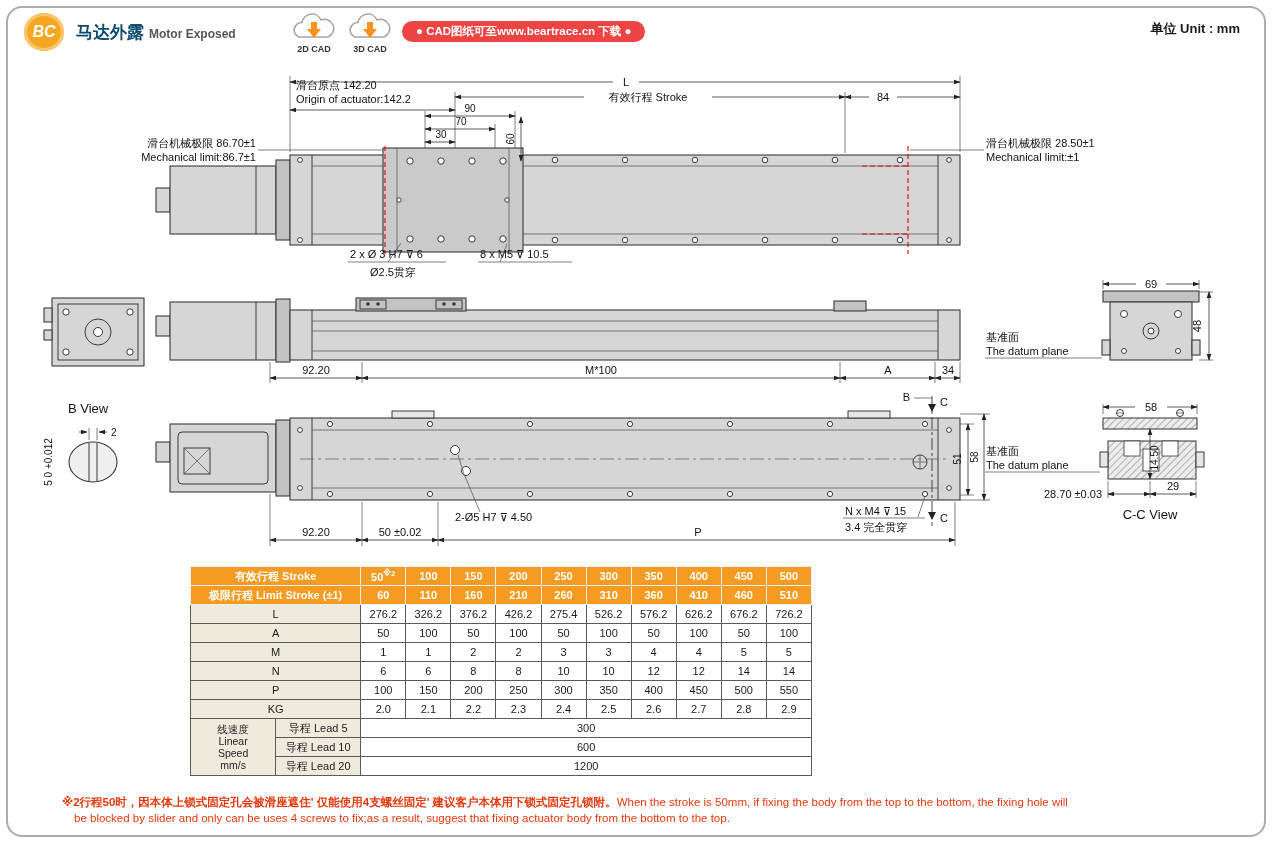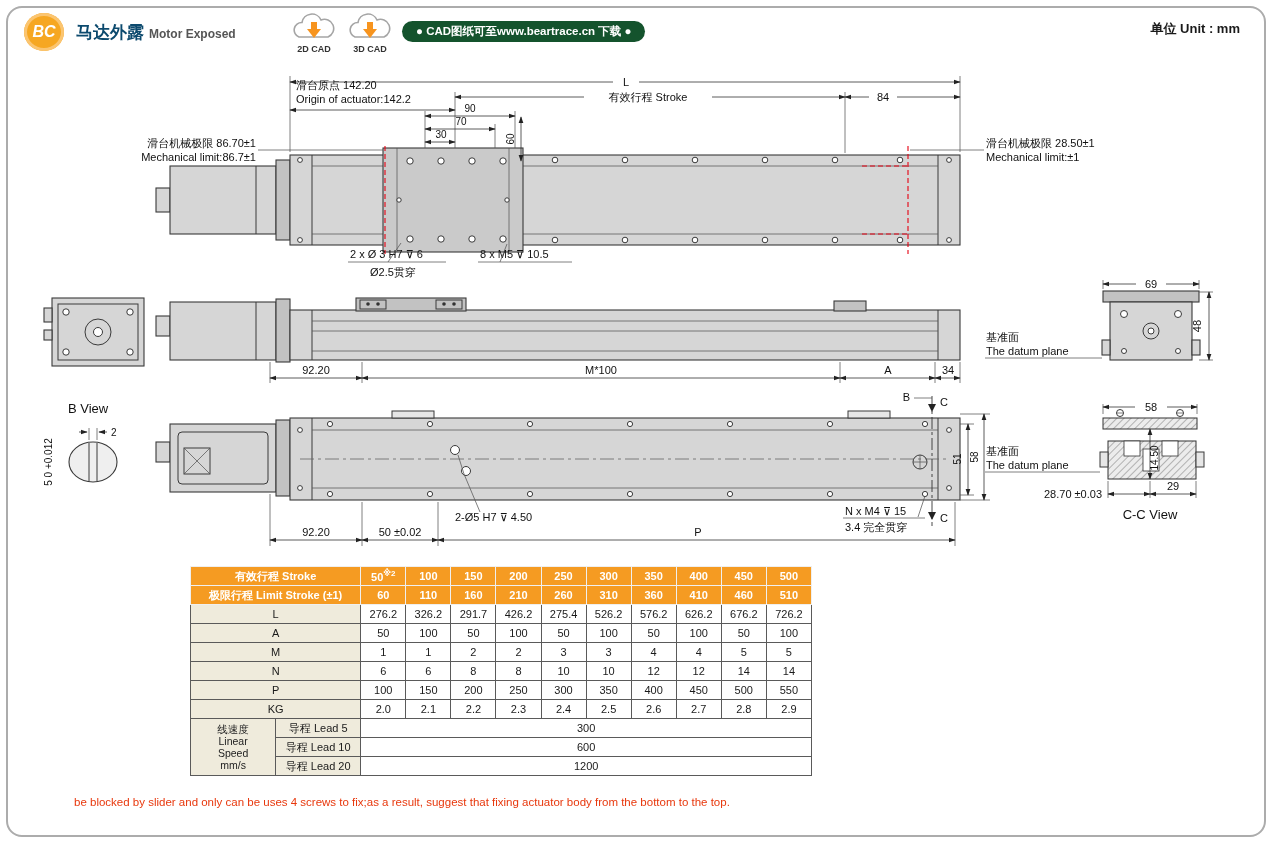--- a/index.html
+++ b/index.html
@@ -10,21 +10,21 @@
 
   
   .badge { left:24px; top:13px; width:40px; height:38px; background:#F6A722; border-radius:50%;
            color:#fff; font-weight:bold; font-size:16px; display:flex; align-items:center; justify-content:center;
            box-shadow: inset 0 0 0 3px #FBC571; z-index:2;font-style:italic; }
   .title { left:76px; top:21px; z-index:2; white-space:nowrap; }
   .t-zh { font-size:17px; font-weight:bold; color:#0c4a6e; }
   .t-en { font-size:12px; color:#555; font-weight:bold; margin-left:5px; }
   .cad { text-align:center; width:52px; z-index:2; }
   .cad span { display:block; font-size:9px; font-weight:bold; color:#333; margin-top:0px; }
-  .pill { left:402px; top:21px; height:21px; line-height:21px; padding:0 14px; background:#14532d;
+  .pill { left:402px; top:21px; height:21px; line-height:21px; padding:0 14px; background:#ef4444;
           border-radius:11px; color:#fff; font-size:11.5px; font-weight:bold; z-index:2; white-space:nowrap; }
   .unit { right:32px; top:20px; font-size:13px; font-weight:bold; z-index:2; }
 
   
   svg.dwg { position:absolute; left:0; top:0; z-index:1; }
   .part  { fill:#D6D6D6; stroke:#3a3a3a; stroke-width:1.1; }
   .part2 { fill:#C2C2C2; stroke:#3a3a3a; stroke-width:1.1; }
   .lite  { fill:#E6E6E6; stroke:#3a3a3a; stroke-width:1; }
   .ln    { stroke:#3a3a3a; stroke-width:1; fill:none; }
   .thin  { stroke:#555; stroke-width:0.75; fill:none; }
@@ -419,21 +419,21 @@
     <th>310</th>
     <th>360</th>
     <th>410</th>
     <th>460</th>
     <th>510</th>
   </tr>
   <tr>
     <th colspan="2" class="lbl">L</th>
     <td>276.2</td>
     <td>326.2</td>
-    <td>291.7</td>
+    <td>376.2</td>
     <td>426.2</td>
     <td>275.4</td>
     <td>526.2</td>
     <td>576.2</td>
     <td>626.2</td>
     <td>676.2</td>
     <td>726.2</td>
   </tr>
   <tr>
     <th colspan="2" class="lbl">A</th>
@@ -516,14 +516,15 @@
   </tr>
   <tr>
     <th class="lbl">导程 Lead 20</th>
     <td colspan="10">1200</td>
   </tr>
 </tbody>
     </table>
 </div>
 
 <div class="note">
+  <div><span class="zh">※2行程50时，因本体上锁式固定孔会被滑座遮住' 仅能使用4支螺丝固定' 建议客户本体用下锁式固定孔锁附。</span><span>When the stroke is 50mm, if fixing the body from the top to the bottom, the fixing hole will</span></div>
   <div class="l2">be blocked by slider and only can be uses 4 screws to fix;as a result, suggest that fixing actuator body from the bottom to the top.</div>
 </div>
 
 </body></html>

